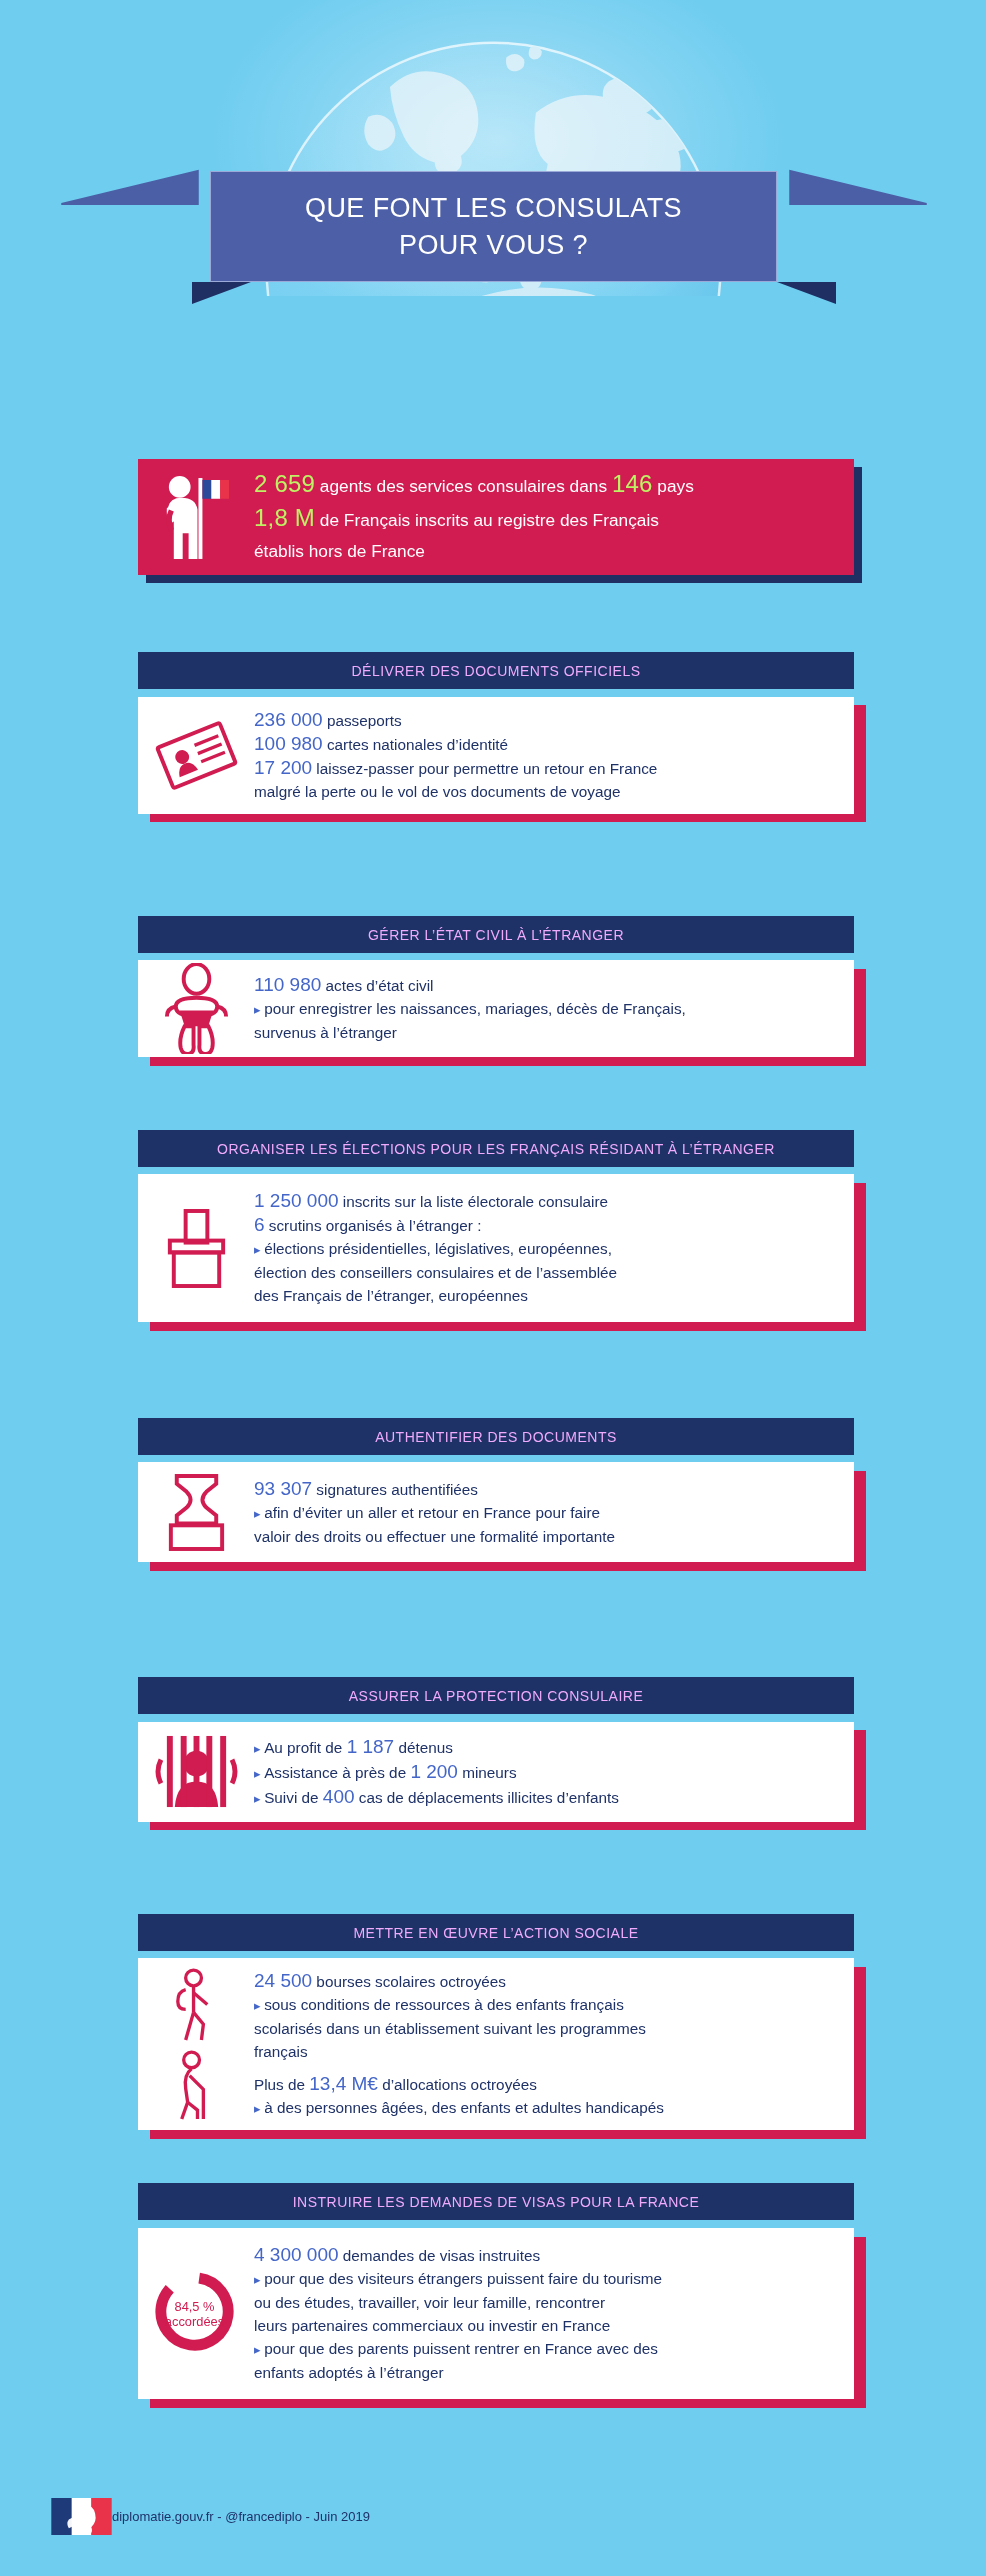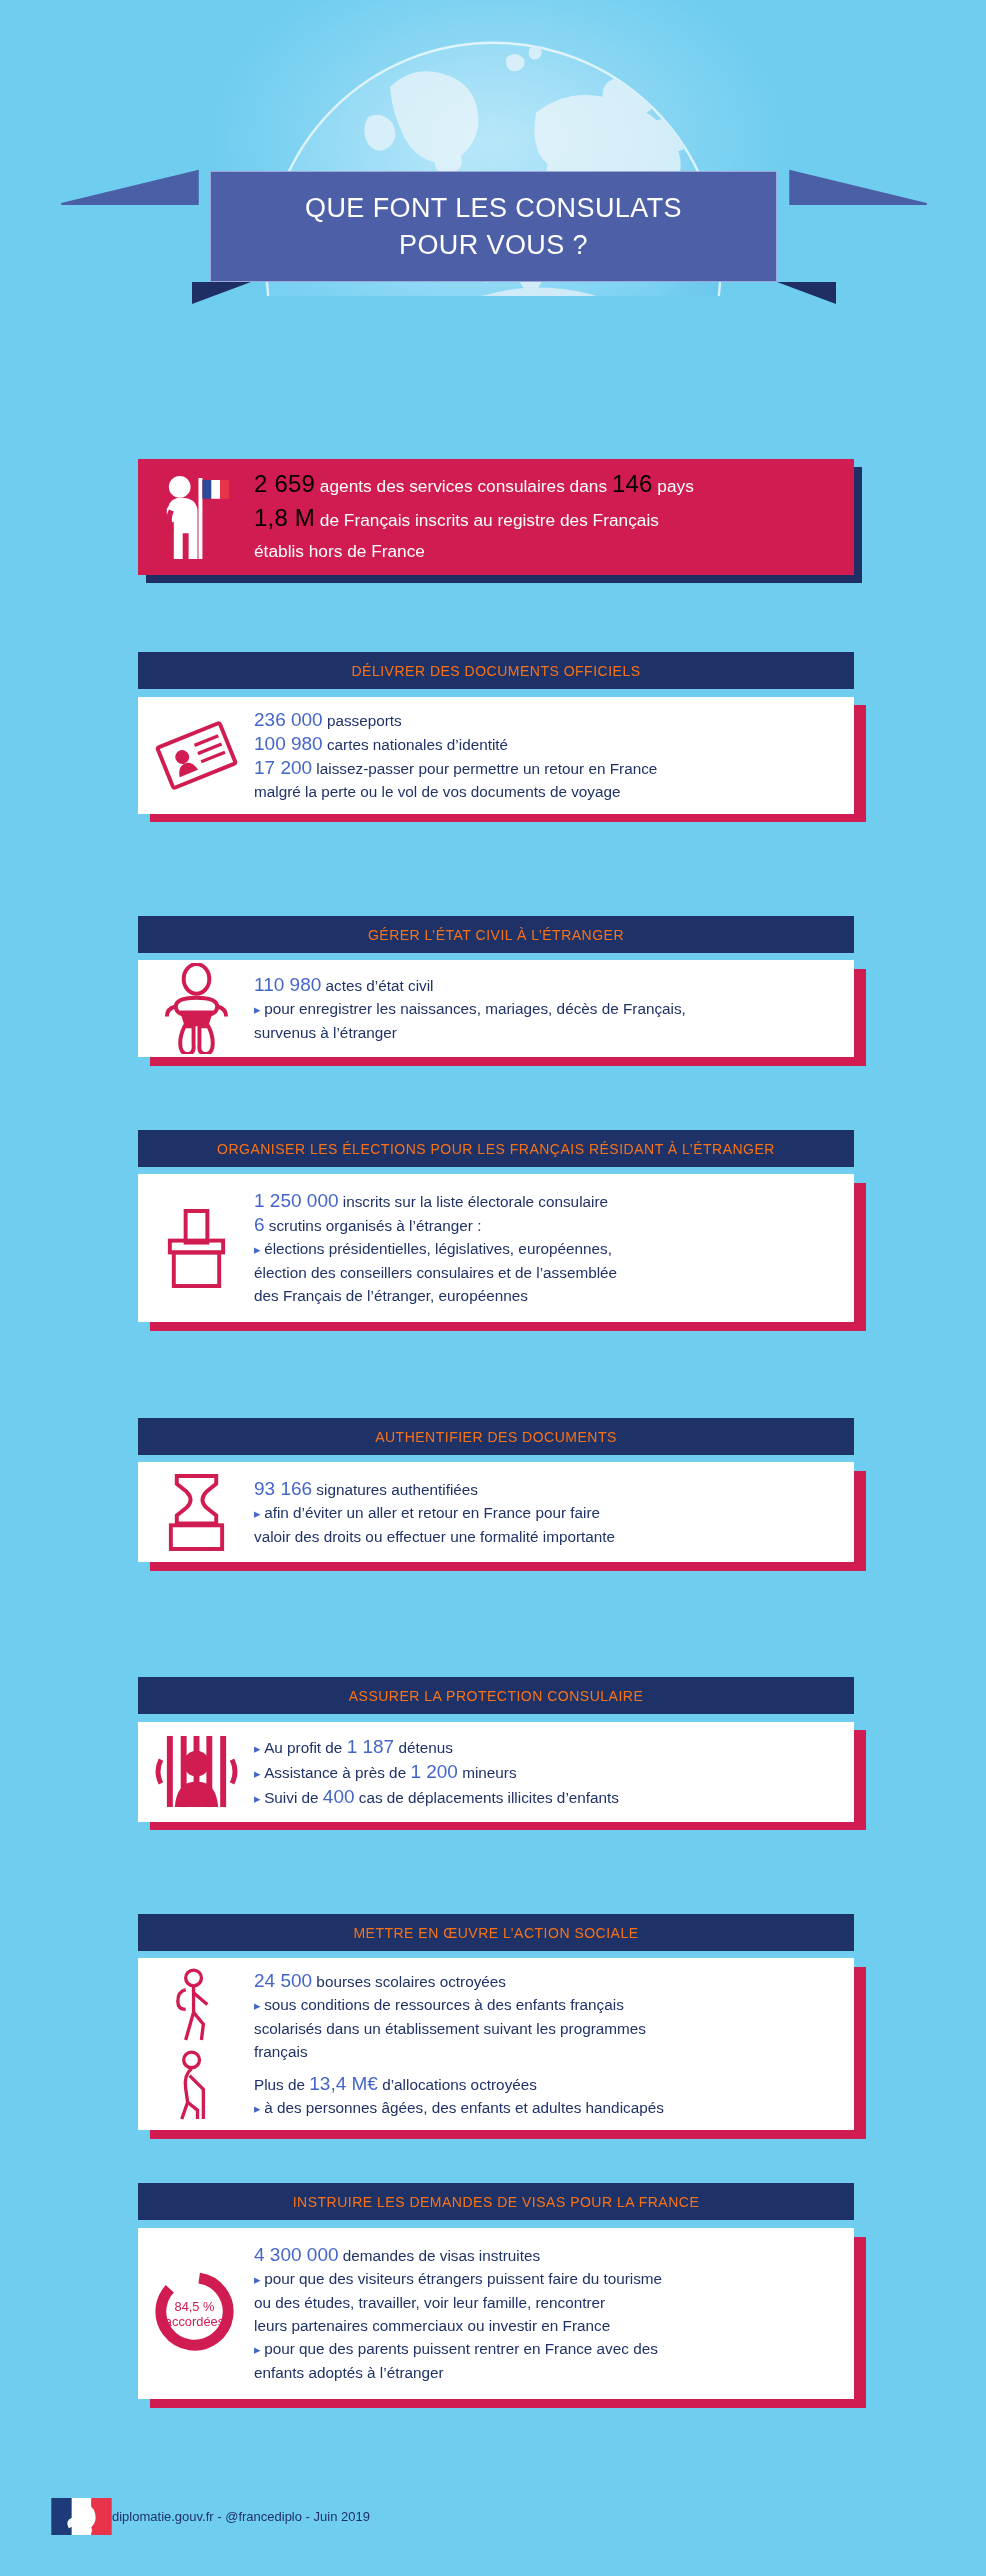--- a/index.html
+++ b/index.html
@@ -97,40 +97,40 @@
   }
   .hero-icon {
     width: 116px;
     display: flex;
     align-items: center;
     justify-content: center;
     flex: none;
   }
   .hero-text { color: #ffffff; font-size: 17.3px; line-height: 31px; }
   .hero-num {
-    color: #000000;
+    color: #bef264;
     font-size: 24px;
     letter-spacing: 0.2px;
   }
 
   
   .section { position: absolute; left: 0; width: 987px; }
   .sec-head {
     position: absolute;
     left: 138px;
     width: 716px;
     height: 37px;
     background: #1f3268;
     display: flex;
     align-items: center;
     justify-content: center;
     z-index: 5;
   }
   .sec-head span {
-    color: #f97316;
+    color: #f0abfc;
     font-size: 14px;
     letter-spacing: 0.5px;
     white-space: nowrap;
   }
   .sec-body-shadow {
     position: absolute;
     left: 150px;
     width: 716px;
     background: #d01c50;
     z-index: 3;
@@ -344,21 +344,21 @@
     </div>
     <div class="sec-body-shadow" style="top:1471px;height:100px"></div>
     <div class="sec-body" style="top:1462px;min-height:100px">
       <div class="sec-icon">
             <svg width="71" height="85" viewBox="0 0 72 86">
       <path d="M16 6 l40 0 l0 8 l-10 8 q-8 8 0 16 l10 8 l0 8 l-40 0 l0 -8 l10 -8 q8 -8 0 -16 l-10 -8z" fill="none" stroke="#d01c50" stroke-width="4"></path>
       <rect x="10" y="56" width="52" height="24" fill="none" stroke="#d01c50" stroke-width="4"></rect>
     </svg>
           </div>
       <div class="sec-lines">
-        <div><span class="num">93 166</span><span> signatures authentifiées</span></div>
+        <div><span class="num">93 307</span><span> signatures authentifiées</span></div>
             <div><span class="arrow">▸&nbsp;</span><span>afin d’éviter un aller et retour en France pour faire</span></div>
             <div><span>valoir des droits ou effectuer une formalité importante</span></div>
       </div>
     </div>
   </div>
   <div class="section">
     <div class="sec-head" style="top:1677px">
       <span>ASSURER LA PROTECTION CONSULAIRE</span>
     </div>
     <div class="sec-body-shadow" style="top:1730px;height:100px"></div>

